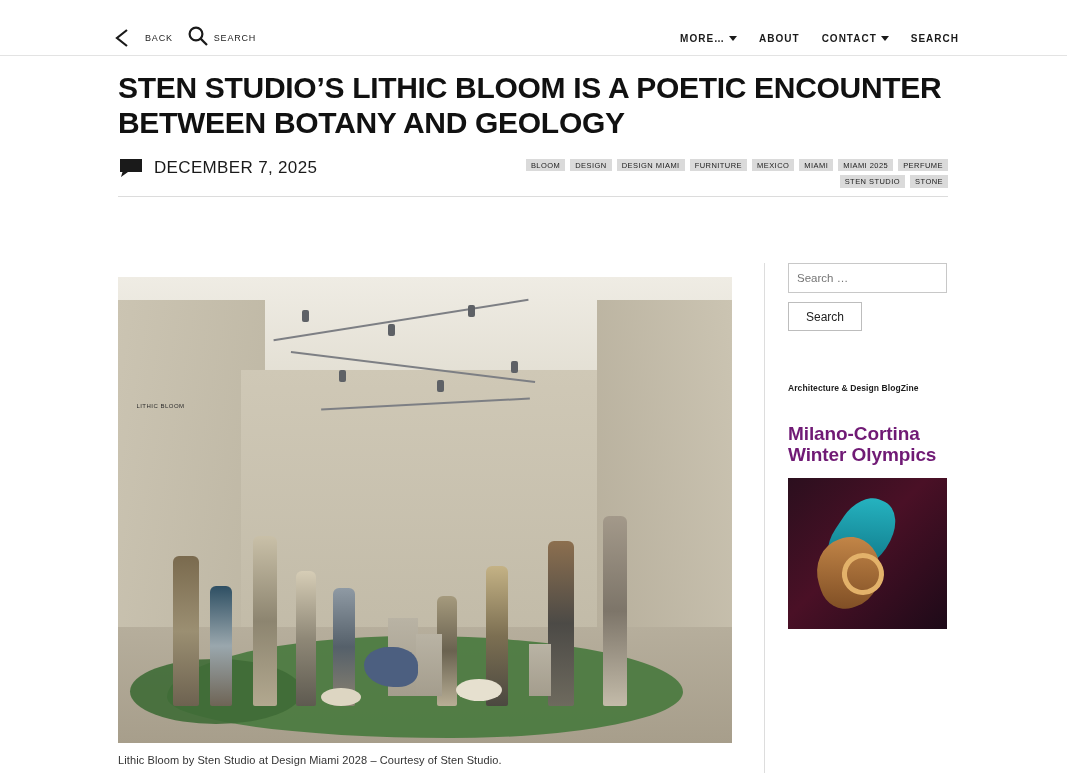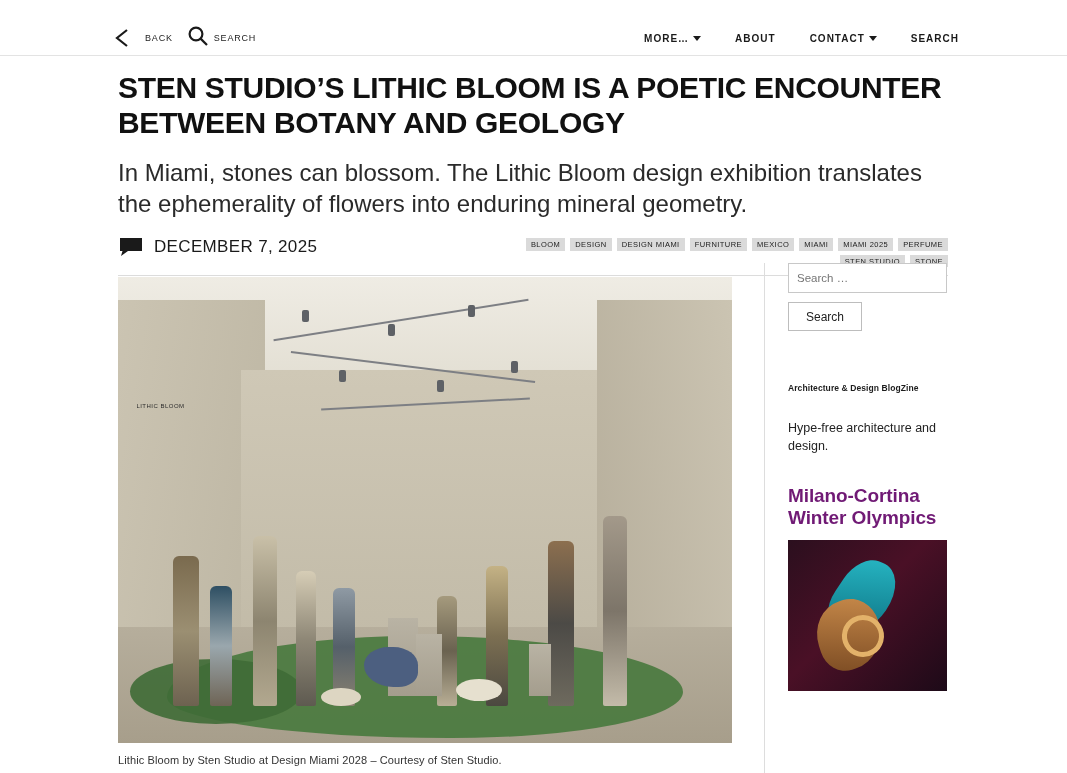--- a/index.html
+++ b/index.html
@@ -59,21 +59,21 @@
     color: #222;
     text-transform: uppercase;
   }
   .nav-right {
     position: absolute;
     right: 108px;
     top: 0;
     height: 36px;
     display: flex;
     align-items: center;
-    gap: 34px;
+    gap: 22px;
   }
   .nav-item {
     font-size: 10px;
     letter-spacing: 0.10em;
     color: #1a1a1a;
     text-transform: uppercase;
     cursor: pointer;
     display: flex;
     align-items: center;
     gap: 4px;
@@ -374,21 +374,20 @@
       <div class="nav-item">
         <span>SEARCH</span>
       </div>
     </div>
   </div>
 
   <div class="content">
 
     <div class="article">
       <h1 class="headline">STEN STUDIO’S LITHIC BLOOM IS A POETIC ENCOUNTER BETWEEN BOTANY AND GEOLOGY</h1>
-      <p class="standfirst">In Miami, stones can blossom. The Lithic Bloom design exhibition translates the ephemerality of flowers into enduring mineral geometry.</p>
 
       <div class="meta-row">
         <div class="date-block">
           <span class="comment-icon">
             <svg width="26" height="22" viewBox="0 0 26 22">
               <path d="M2 2 H24 V15 H10 L3 20 L4.5 15 H2 Z" fill="#1a1a1a"></path>
             </svg>
           </span>
           <span class="date-text">DECEMBER 7, 2025</span>
         </div>
@@ -457,21 +456,20 @@
       <div class="sidebar-divider"></div>
 
       <input class="search-input" type="text" placeholder="Search …" style="">
       <br>
       <button class="search-btn">Search</button>
 
       <div class="brand">
         <div class="brand-tag">Architecture &amp; Design BlogZine</div>
       </div>
 
-      <div class="brand-desc">Hype-free architecture and design.</div>
 
       <div class="promo-title">Milano-Cortina Winter Olympics</div>
 
       <div class="promo-img">
         <div class="promo-bg"></div>
         <div class="promo-shape1"></div>
         <div class="promo-shape2"></div>
         <div class="promo-ring"></div>
       </div>
     </div>

